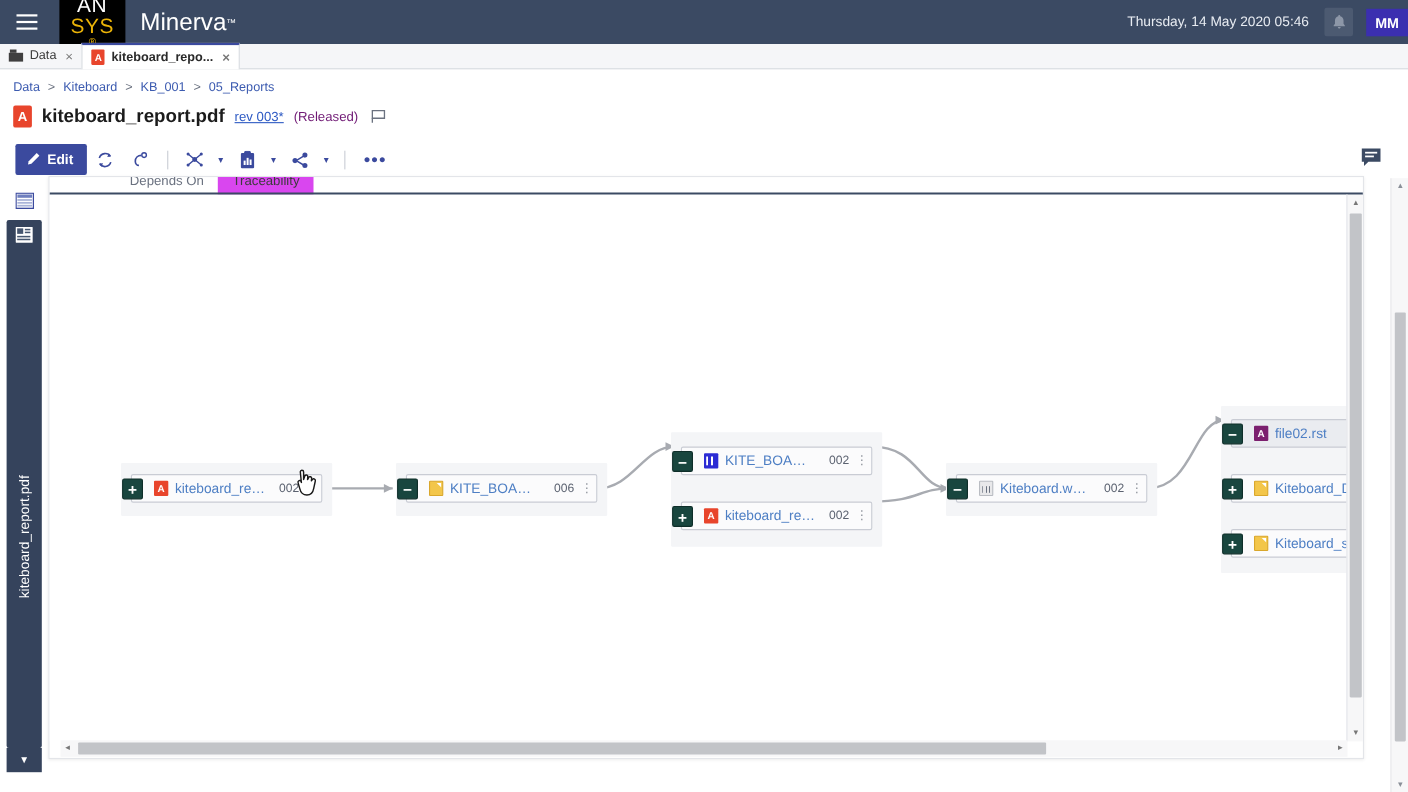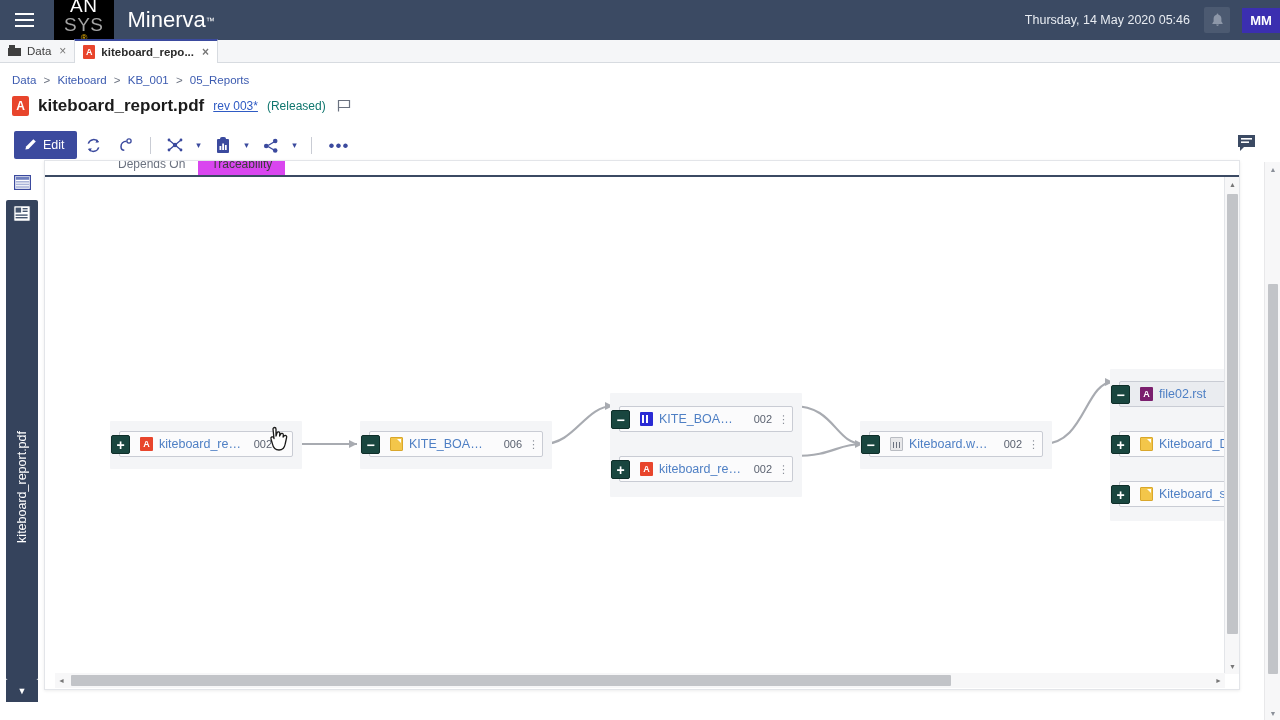--- a/index.html
+++ b/index.html
@@ -23,21 +23,21 @@
     cursor: pointer; margin-left: 4px;
   }
   .hamburger span { display:block; width: 19px; height: 2px; background: #ffffff; }
   .brand-logo {
     margin-left: 10px; background: #000000; color: #ffffff;
     font-weight: normal; font-size: 19px; letter-spacing: .5px;
     padding: 5px 10px 6px 10px; line-height: 1;
     display: flex; align-items: center; flex-direction: column;
   }
   .brand-logo .an { color:#ffffff; }
-  .brand-logo .sys { color:#a3a3a3; }
+  .brand-logo .sys { color:#eab308; }
   .brand-logo .tm { color:#f2b705; font-size: 9px; vertical-align: super; margin-left:1px; }
   .product-name {
     color: #ffffff; font-size: 22px; margin-left: 14px; font-weight: 400;
     display:flex; align-items:center;
   }
   .product-name .sup { font-size: 9px; margin-top: 2px; }
   .topbar-right {
     margin-left: auto; display: flex; align-items: center; height: 40px;
   }
   .clock { color: #e8ecf2; font-size: 12.5px; margin-right: 14px; }
@@ -107,31 +107,31 @@
     position:relative; flex:none;
   }
   .doc-pdf-icon::after{
     content:"A"; position:absolute; left:0; right:0; top:0; color:#fff;
     font-size:12px; font-weight:bold; text-align:center; line-height:20px;
   }
   .doc-name { font-size: 17px; font-weight: bold; color:#1b1b1b; }
   .doc-rev {
     font-size: 12px; color:#2f5bc4; text-decoration: underline; cursor:pointer;
   }
-  .doc-state { font-size: 12px; color:#0f766e;text-align:center; }
+  .doc-state { font-size: 12px; color:#701a75;text-align:center; }
   .flag-icon { width:15px; height:14px; position:relative; margin-left:2px; }
   .flag-icon svg { display:block; }
 
   
   .toolbar {
     position: absolute; left: 14px; top: 131px; height: 28px;
     display: flex; align-items: center; gap: 2px;
   }
   .btn-edit {
-    background: #3b4a9e; color:#ffffff; font-size: 12.5px; font-weight:normal;
+    background: #3b4a9e; color:#ffffff; font-size: 12.5px; font-weight:bold;
     height: 28px; padding: 0 12px 0 9px; border-radius: 2px;
     display:flex; align-items:center; gap:6px; cursor:pointer;
   }
   .tb-btn {
     width: 30px; height: 28px; display:flex; align-items:center;
     justify-content:center; cursor:pointer; color:#3b4a9e;
   }
   .tb-caret {
     width: 14px; height: 28px; display:flex; align-items:center;
     justify-content:center; cursor:pointer; color:#3b4a9e; font-size: 9px;

